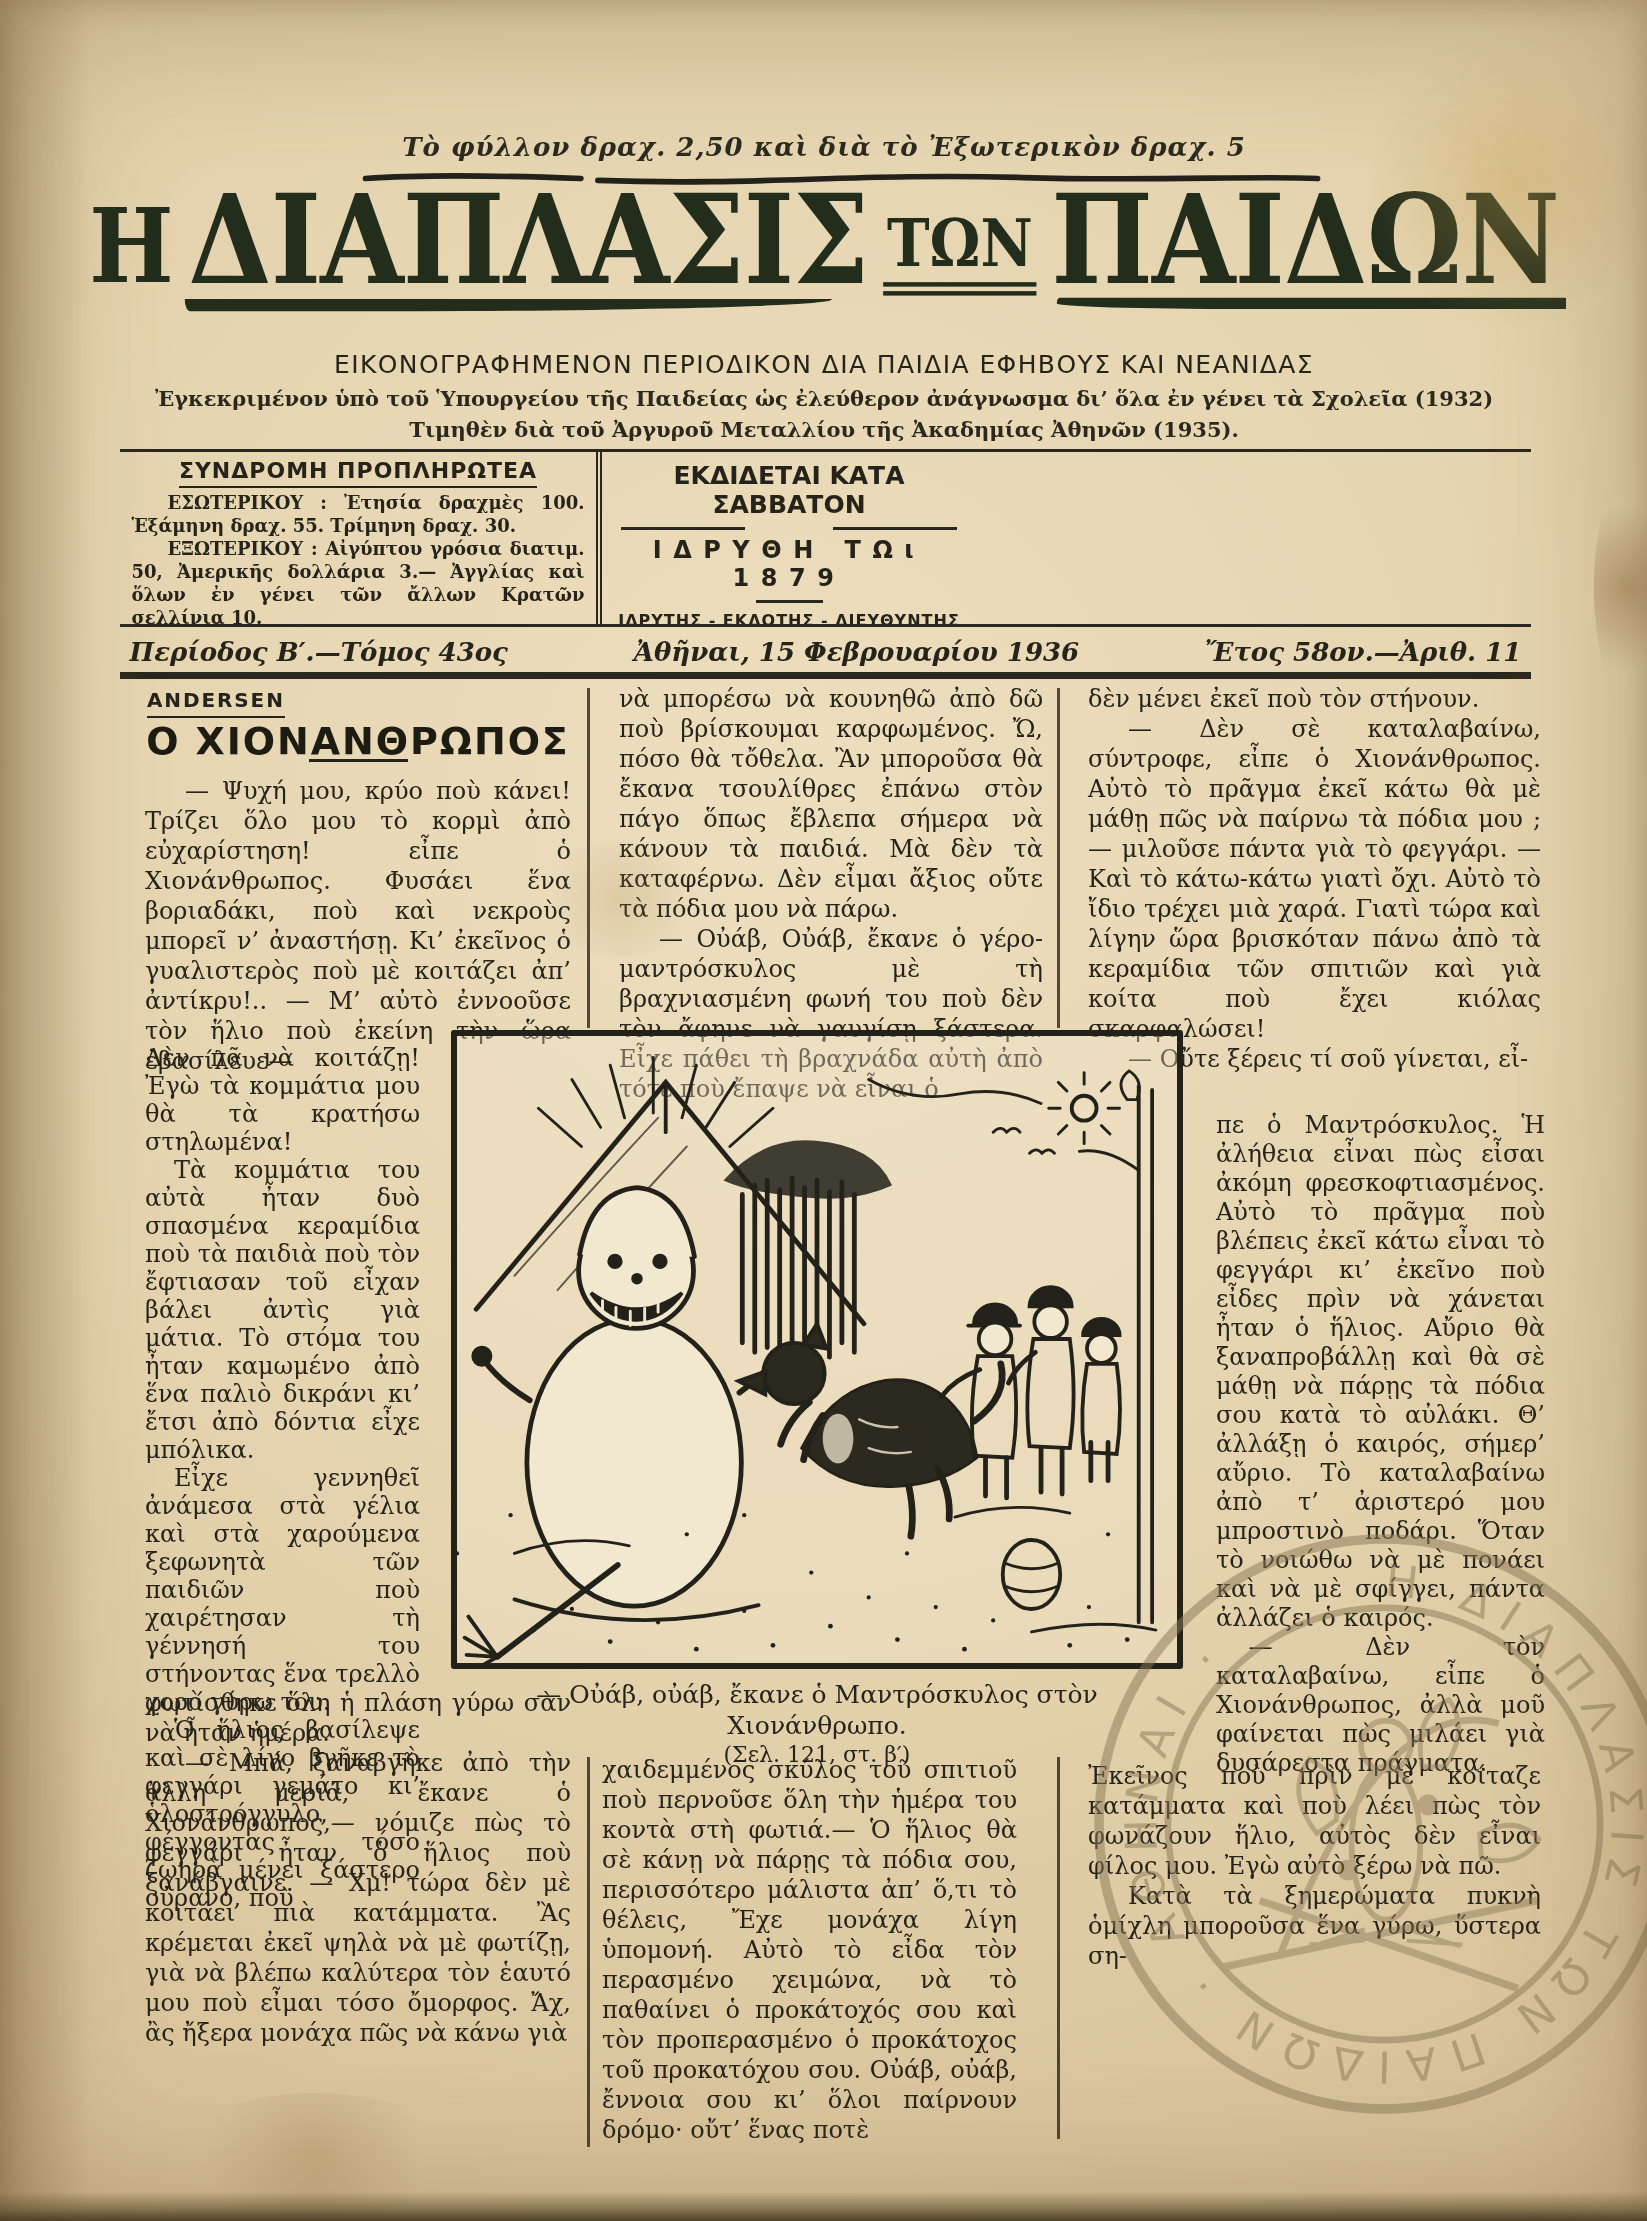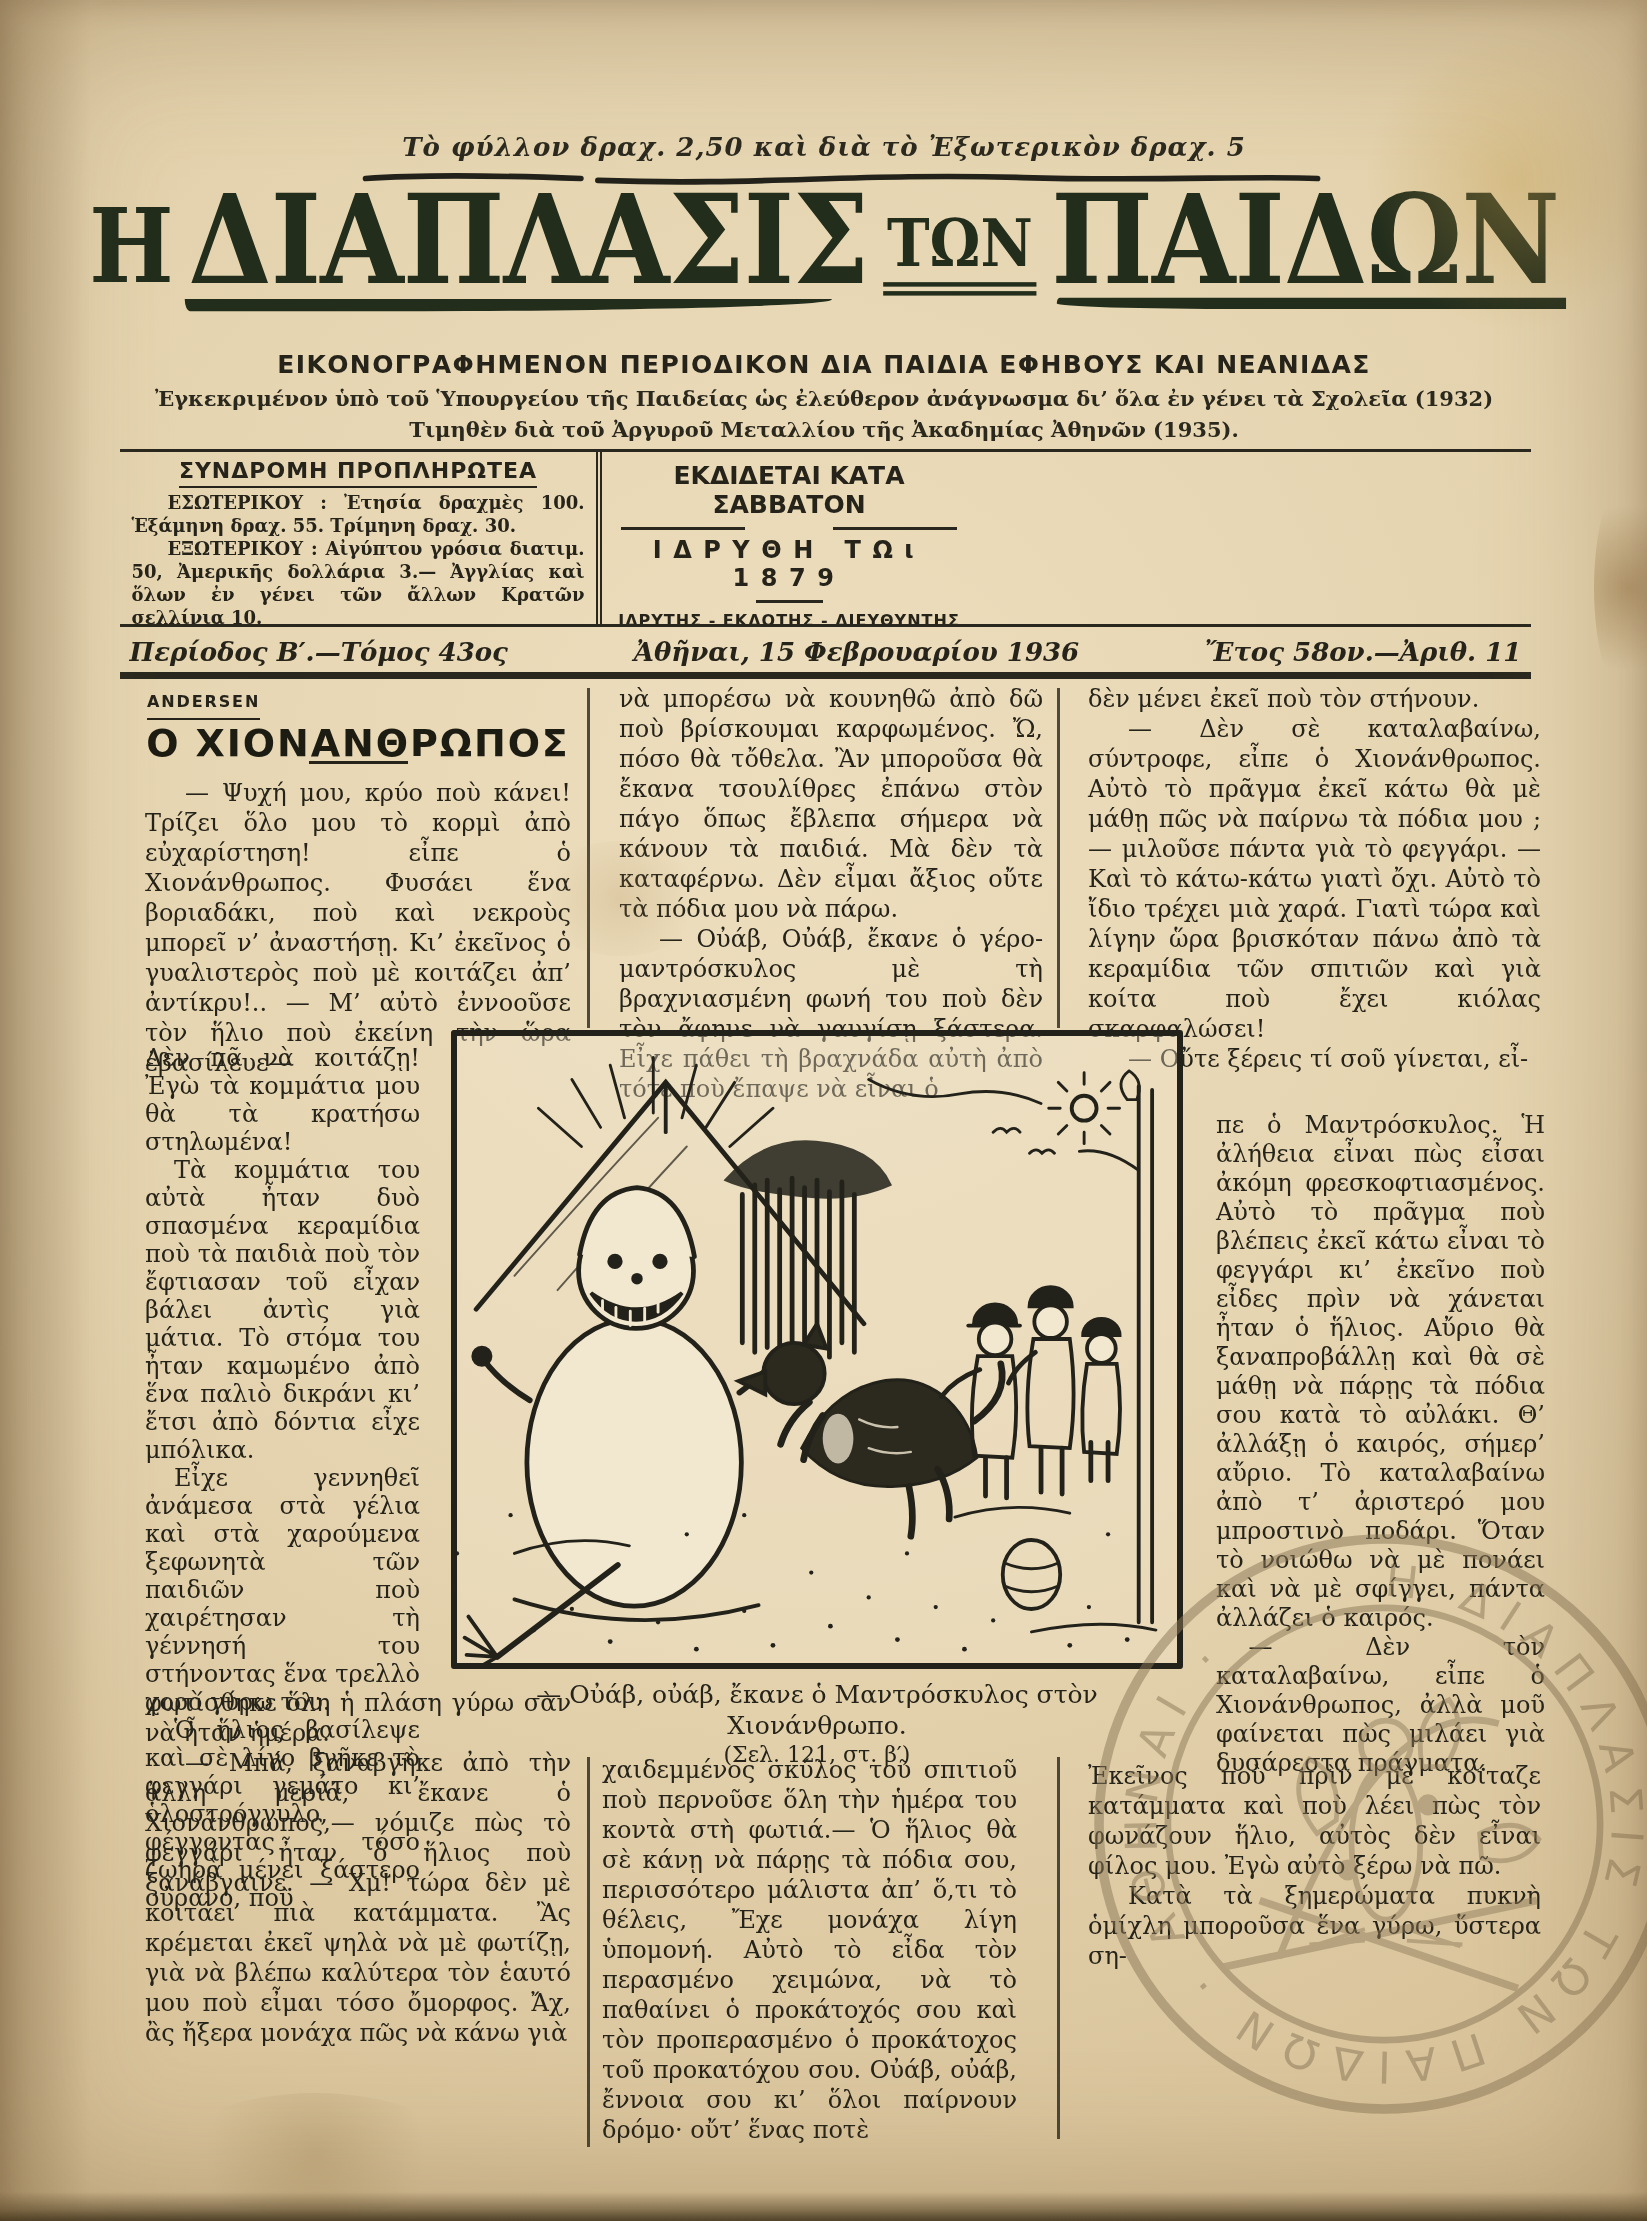--- a/index.html
+++ b/index.html
@@ -36,21 +36,21 @@
     transform:scale(.97,1.12);transform-origin:top center;white-space:nowrap;}
   .m-h{font-size:92px;margin-top:15.3px;}
   .m-word{font-size:111px;position:relative;letter-spacing:-1px;}
   .m-d::after{content:"";position:absolute;left:-3.8px;right:38px;bottom:-7.6px;height:10.5px;
     background:#222d1c;border-radius:0 0 70% 5.7px / 0 0 100% 100%;}
   .m-ton{font-size:59px;margin-top:29px;border-bottom:12.4px double #222d1c;padding:0 3.8px 4.8px;}
   .m-p::after{content:"";position:absolute;left:5.7px;right:-7.6px;bottom:-5.7px;height:9.6px;
     background:#222d1c;border-radius:5.7px 0 0 70% / 100% 0 0 100%;}
   
   .subtitle{position:absolute;top:350px;left:0;right:0;text-align:center;
-    font-family:"DejaVu Sans",sans-serif;font-weight:bold;font-size:25px;letter-spacing:1.4px;color:#26241a;}
+    font-family:"DejaVu Sans",sans-serif;font-weight:normal;font-size:25px;letter-spacing:1.4px;color:#26241a;}
   .approval{position:absolute;top:386px;left:0;right:0;text-align:center;
     font-weight:bold;font-size:21px;color:#2b291e;}
   .award{position:absolute;top:417px;left:0;right:0;text-align:center;
     font-weight:bold;font-size:21px;color:#2b291e;}
   
   .info-section{position:absolute;left:120px;top:449px;width:1411px;height:178px;display:flex;
     border-top:3.8px solid #2a281e;border-bottom:3.8px solid #2a281e;}
   .info-cell{padding:5.7px 11.5px 3.8px;overflow:hidden;}
   .info-cell + .info-cell{border-left:6.7px double #2a281e;}
   .cell-sub{width:476px;}
@@ -83,21 +83,21 @@
   #col1-narrow p{text-indent:29px;}
   #col1-narrow p.cont{text-indent:0;}
   #col1-bottom{left:145px;top:1688px;width:426px;}
   #col2-top{left:619px;top:684px;width:424px;}
   #col2-bottom{left:602px;top:1755px;width:415px;}
   #col3-top{left:1088px;top:684px;width:453px;}
   #col3-narrow{left:1216px;top:1111px;width:329px;line-height:29px;}
   #col3-narrow p{text-indent:32.5px;}
   #col3-narrow p.cont{text-indent:0;}
   #col3-bottom{left:1088px;top:1761px;width:453px;}
-  .author{display:inline-block;font-family:"DejaVu Sans",sans-serif;font-weight:bold;font-size:16px;
+  .author{display:inline-block;font-family:"DejaVu Sans",sans-serif;font-weight:bold;font-size:20px;
     letter-spacing:1.9px;border-bottom:2.9px solid #26241a;padding-bottom:1px;margin:0 0 5.7px 1.9px;}
   .headline{text-align:center;font-family:"DejaVu Sans",sans-serif;font-weight:bold;font-size:38px;
     letter-spacing:1.9px;margin:1.9px 0 3.8px;color:#1d1c13;}
   .headline-rule{width:99px;height:2.9px;background:#26241a;margin:3.8px auto 13.4px;}
   
   .vdiv{position:absolute;width:2.9px;background:rgba(50,47,36,.85);}
   
   #illustration{position:absolute;left:451px;top:1030px;width:732px;height:639px;
     border:6.7px solid #23221a;border-radius:2.9px;background:rgba(243,233,210,.35);}
   #illustration svg{display:block;width:100%;height:100%;}

